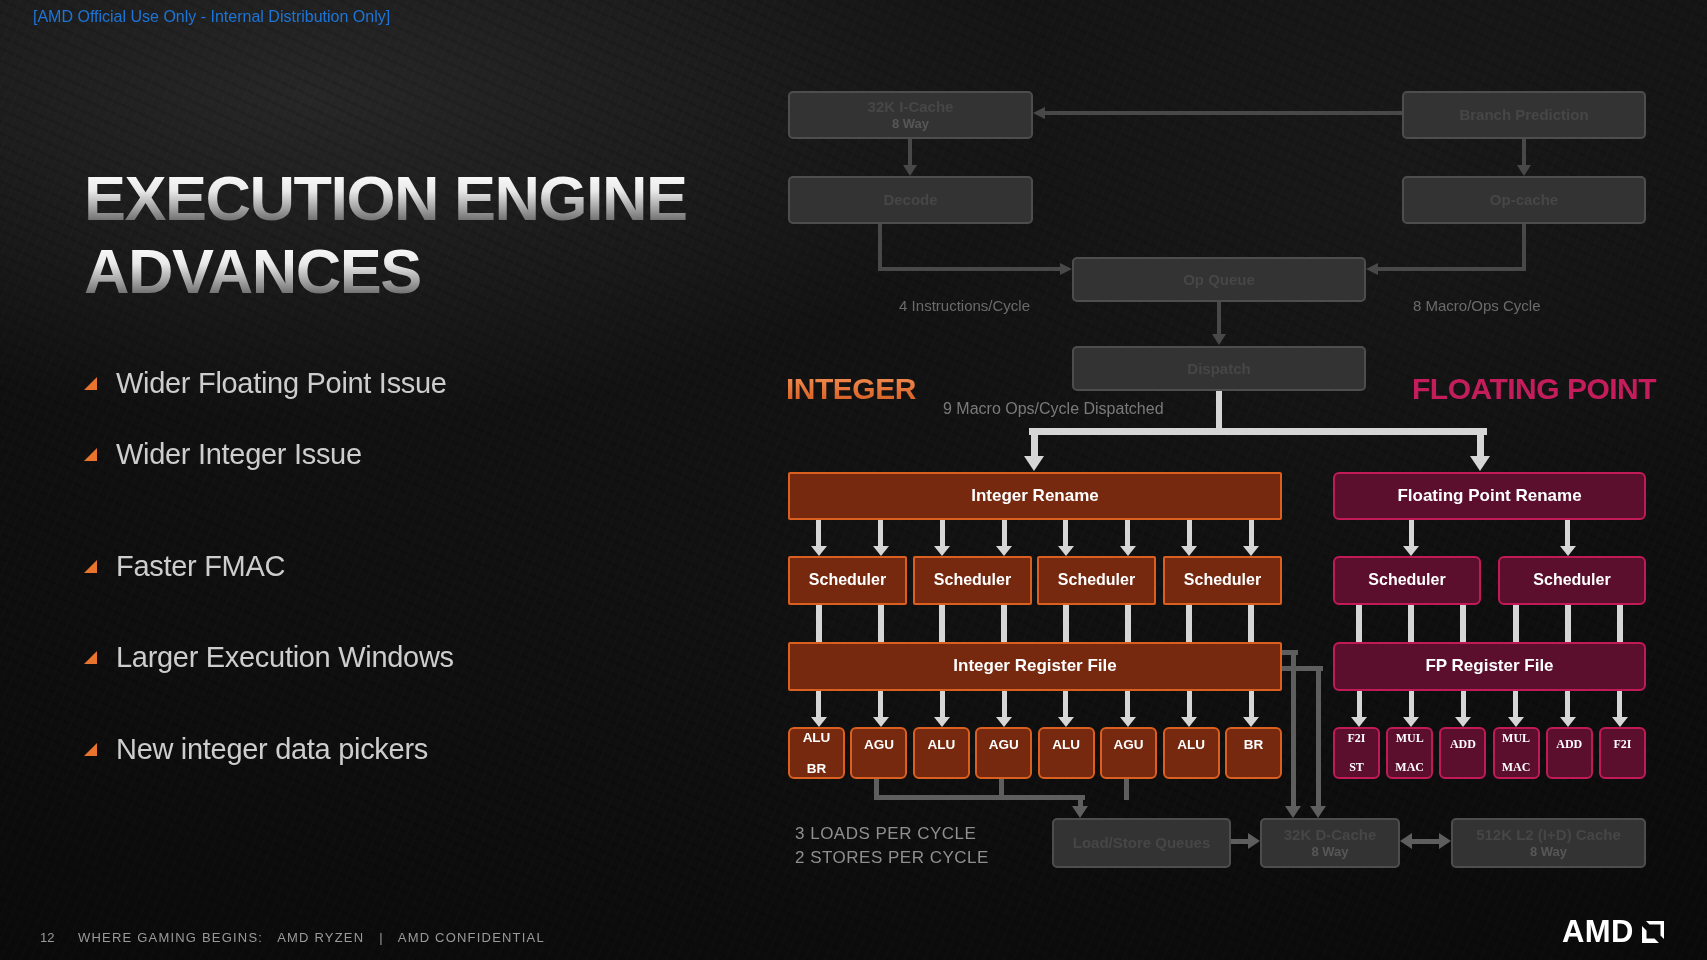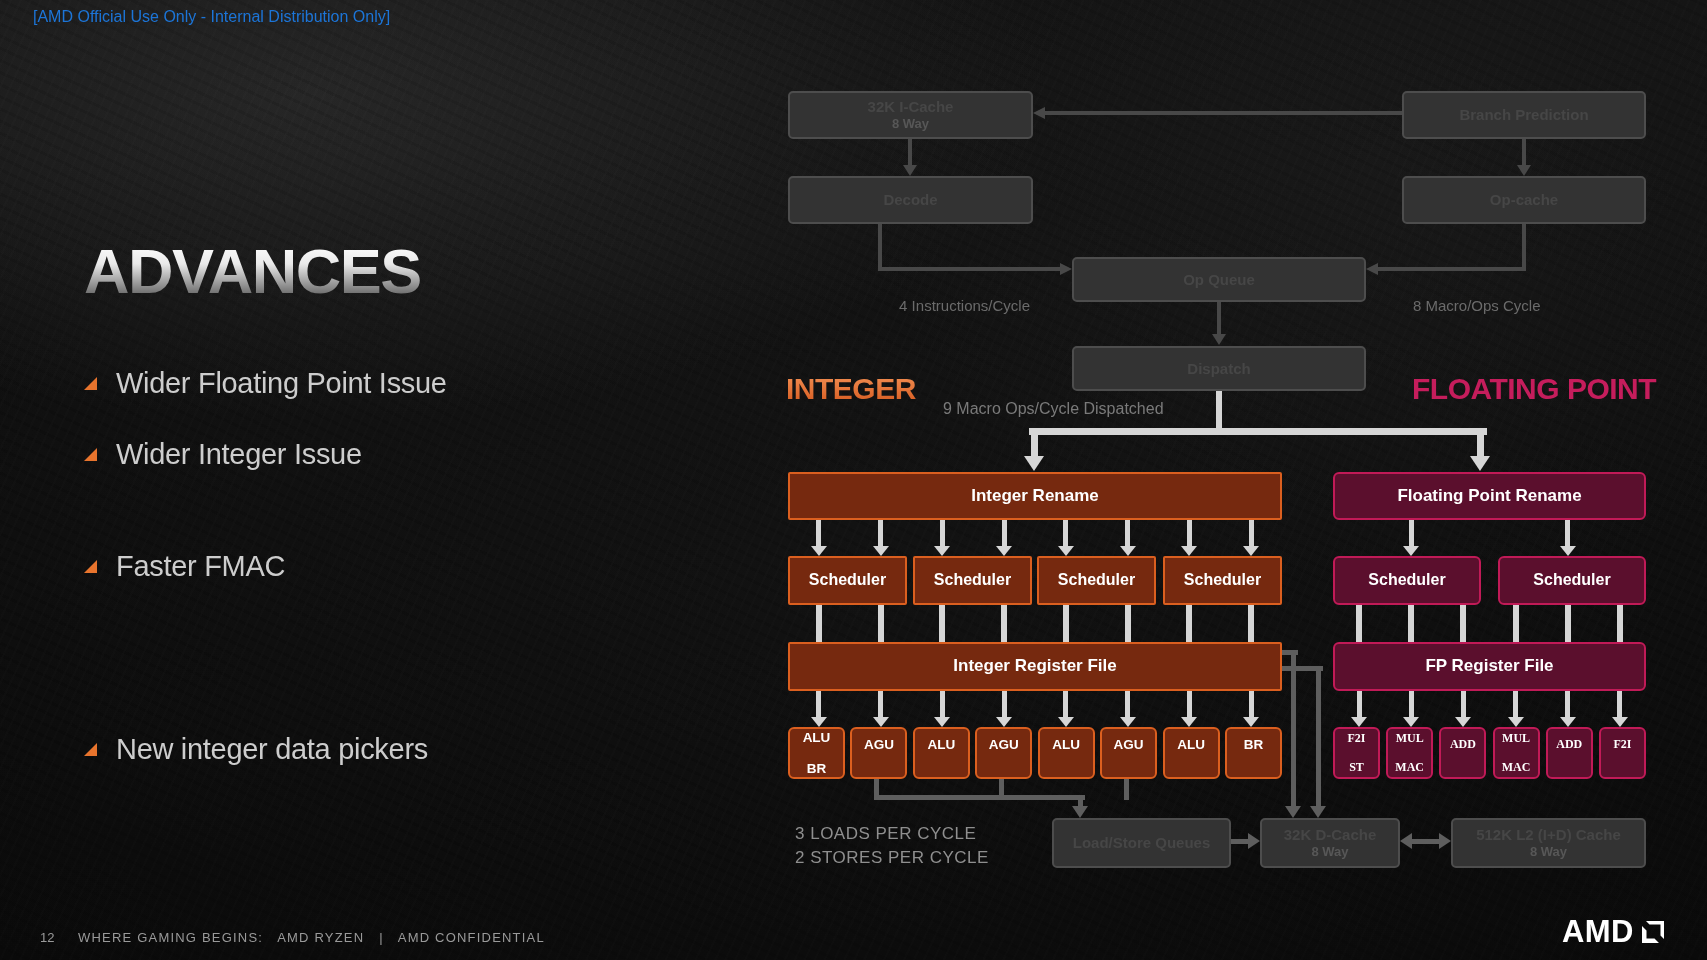--- a/index.html
+++ b/index.html
@@ -65,33 +65,38 @@
   .amdtext{color:#fff;font-size:31px;font-weight:800;letter-spacing:.5px;margin-right:7px;}
 </style>
 </head>
 <body>
 
 <div class="slide">
   <div class="tex"></div>
 
   <div class="classification">[AMD Official Use Only - Internal Distribution Only]</div>
 
+  <div class="title" style="top:167px;">EXECUTION ENGINE</div>
   <div class="title" style="top:240px;">ADVANCES</div>
 
   <div class="bullet" style="top:366px;">
     <span class="tri"></span>
     <span class="btxt">Wider Floating Point Issue</span>
   </div>
   <div class="bullet" style="top:437px;">
     <span class="tri"></span>
     <span class="btxt">Wider Integer Issue</span>
   </div>
   <div class="bullet" style="top:549px;">
     <span class="tri"></span>
     <span class="btxt">Faster FMAC</span>
+  </div>
+  <div class="bullet" style="top:640px;">
+    <span class="tri"></span>
+    <span class="btxt">Larger Execution Windows</span>
   </div>
   <div class="bullet" style="top:732px;">
     <span class="tri"></span>
     <span class="btxt">New integer data pickers</span>
   </div>
 
   <div class="box dim" style="left:788px;top:91px;width:245px;height:48px;">
     <span>32K I-Cache</span>
     <span class="sub">8 Way</span>
   </div>

